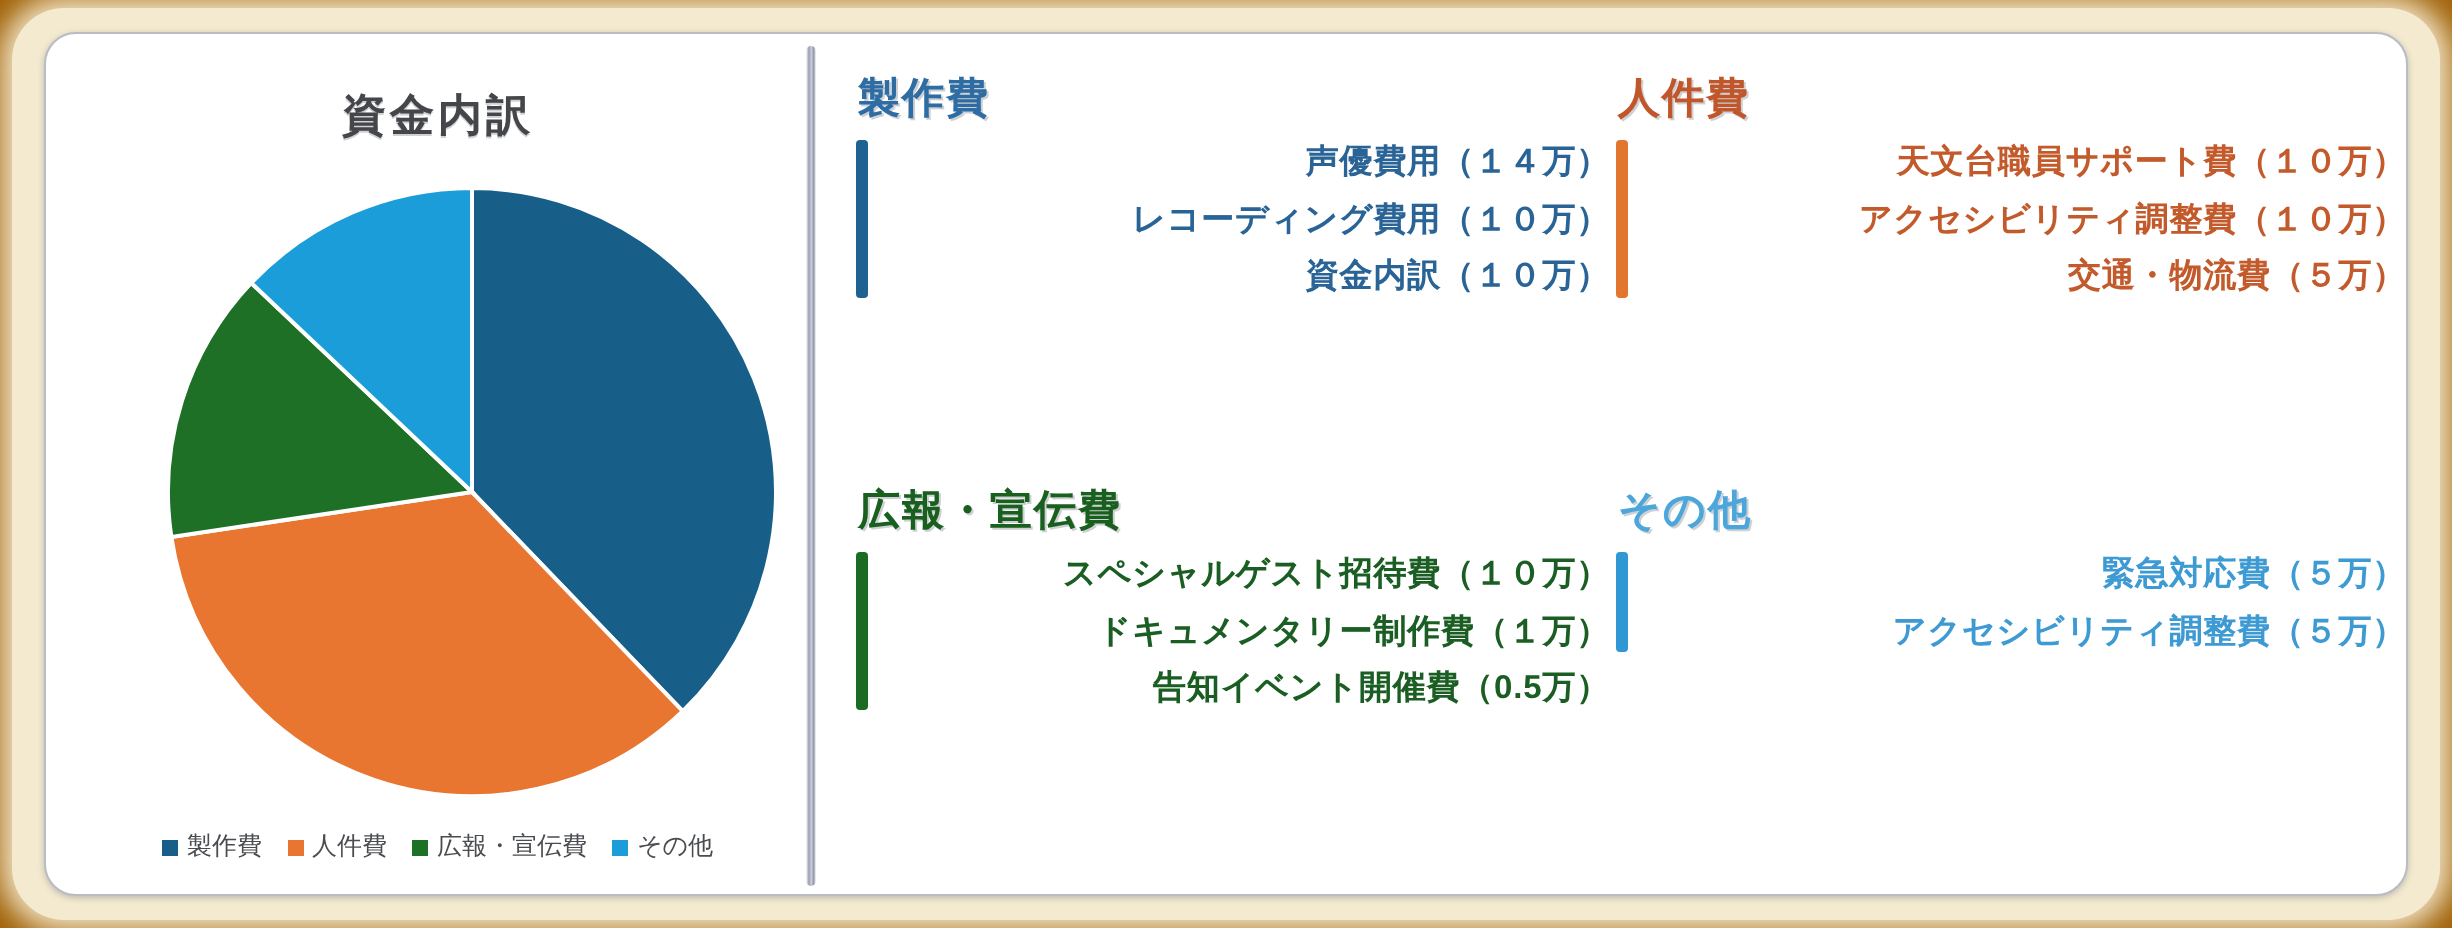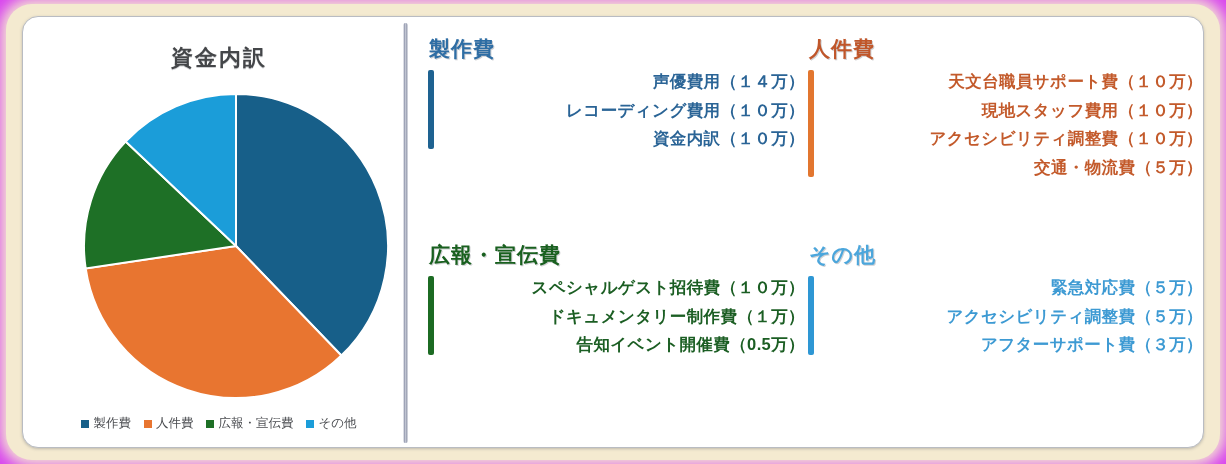--- a/index.html
+++ b/index.html
@@ -10,21 +10,21 @@
   }
   body {
     font-family: "Liberation Sans", "DejaVu Sans", sans-serif;
   }
 
   #page {
     position: relative;
     width: 1226px;
     height: 464px;
     overflow: hidden;
-    background: #d946ef;
+    background: #a16207;
   }
 
   
   .outer-frame {
     position: absolute;
     left: 6px;
     top: 4px;
     width: 1214px;
     height: 456px;
     border-radius: 26px;
@@ -230,21 +230,20 @@
             </div>
         </div>
       </div>
 
       <div class="block block-tr cat-labor">
         <div class="block-title">人件費</div>
         <div class="block-list">
           <div class="accent-bar"></div>
           <div>
               <div class="block-item">天文台職員サポート費（１０万）</div>
-              <div class="block-item">現地スタッフ費用（１０万）</div>
               <div class="block-item">アクセシビリティ調整費（１０万）</div>
               <div class="block-item">交通・物流費（５万）</div>
             </div>
         </div>
       </div>
 
       <div class="block block-bl cat-pr">
         <div class="block-title">広報・宣伝費</div>
         <div class="block-list">
           <div class="accent-bar"></div>
@@ -256,20 +255,19 @@
         </div>
       </div>
 
       <div class="block block-br cat-other">
         <div class="block-title">その他</div>
         <div class="block-list">
           <div class="accent-bar"></div>
           <div>
               <div class="block-item">緊急対応費（５万）</div>
               <div class="block-item">アクセシビリティ調整費（５万）</div>
-              <div class="block-item">アフターサポート費（３万）</div>
             </div>
         </div>
       </div>
 
     </div>
   </div>
 </div>
 
 </body></html>

